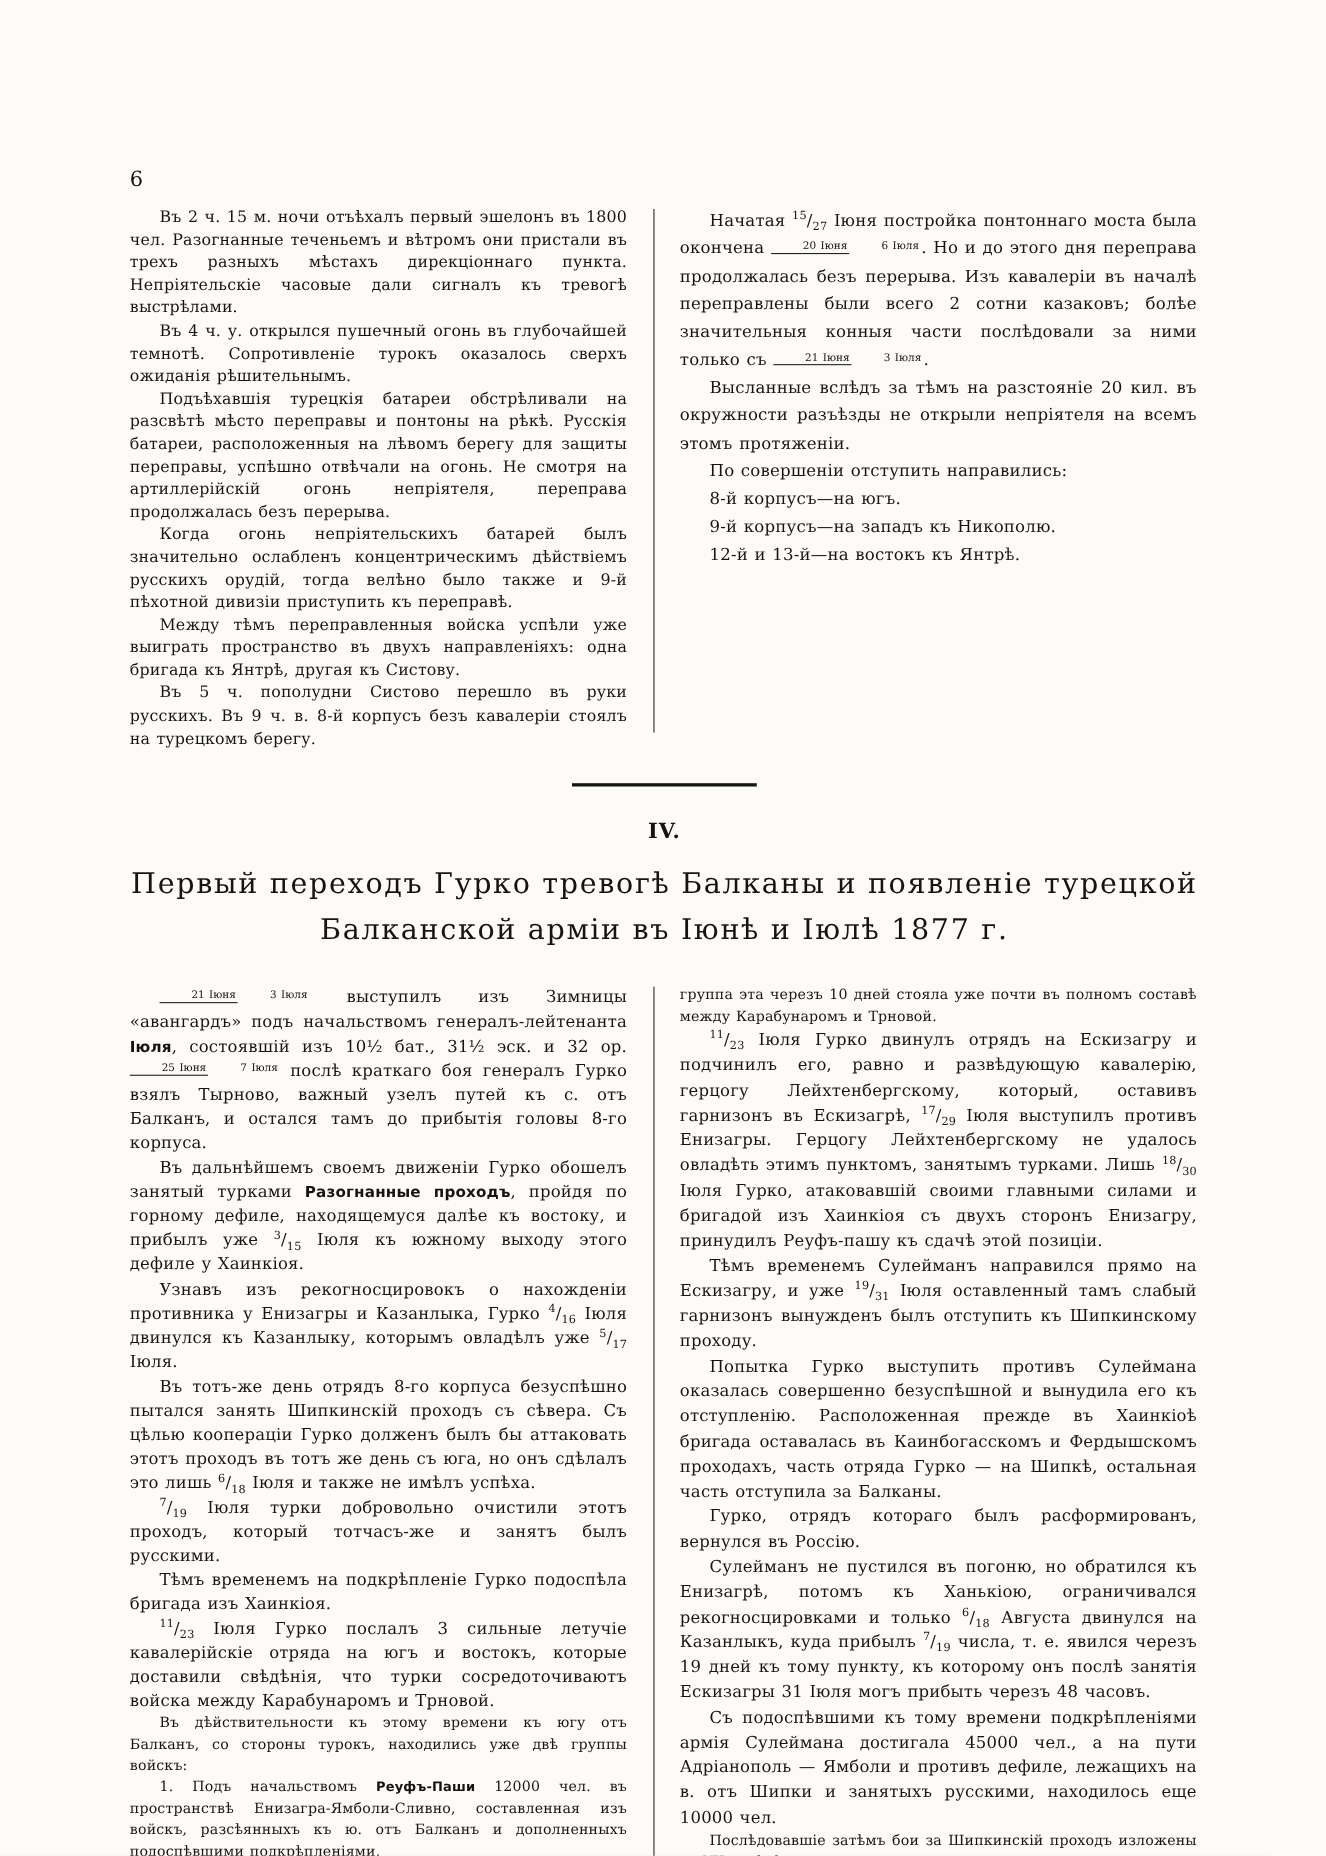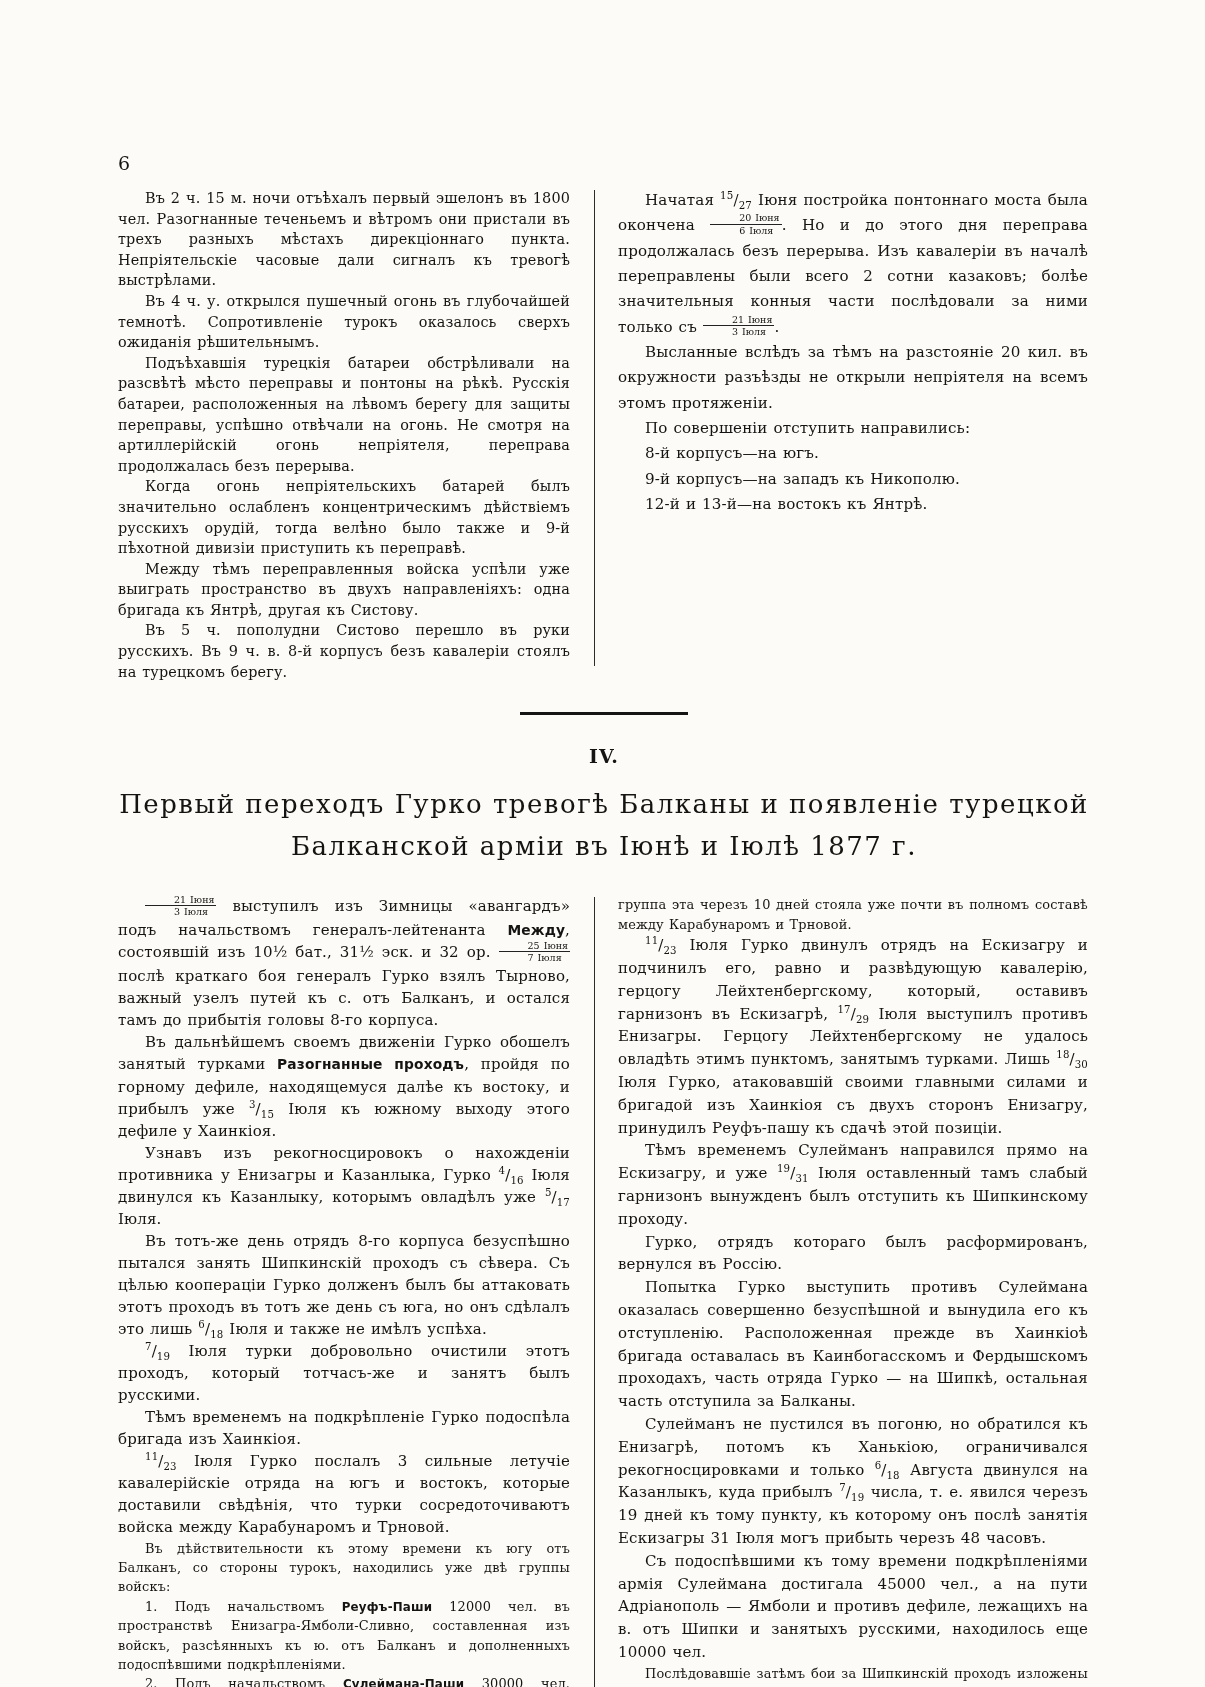--- a/index.html
+++ b/index.html
@@ -22,22 +22,22 @@
   .main-section .vrule{margin:2px 23px 10px 24px;}
   .para{margin:0;text-indent:27px;text-align:justify;
         word-spacing:1px;letter-spacing:0.15px;}
   .para.small{font-size:12.9px;line-height:1.5;}
   .para.noindent{text-indent:0;}
   .para b{font-family:"DejaVu Sans","Liberation Sans",sans-serif;
           font-size:0.92em;font-weight:bold;}
   .sf{white-space:nowrap;}
   .sf sup{font-size:0.68em;line-height:0;}
   .sf sub{font-size:0.68em;line-height:0;}
-  .fr{display:inline-flex;flex-direction:column;vertical-align:middle;
-      font-size:9.5px;line-height:1.2;text-align:left;
+  .fr{display:inline-flex;flex-direction:row;vertical-align:middle;
+      font-size:9.5px;line-height:1.2;text-align:right;
       transform:translateY(-2px);letter-spacing:0;}
   .frt{border-bottom:1px solid #222;padding:0 2px;}
   .frb{padding:0 2px;}
   .mid-rule{width:168px;height:3px;background:#141414;margin:30px auto 30px auto;}
   .chapter-number{text-align:center;font-size:19px;font-weight:bold;
                   letter-spacing:1px;margin-bottom:16px;}
   .chapter-title{text-align:center;font-size:26px;line-height:1.62;
                  letter-spacing:1.5px;margin-bottom:28px;}
 </style>
 </head>
@@ -79,41 +79,41 @@
     <div class="chapter-title">
       <div>Первый переходъ Гурко тревогѣ Балканы и появленіе турецкой</div>
       <div>Балканской арміи въ Іюнѣ и Іюлѣ 1877 г.</div>
     </div>
 
     <div class="cols main-section">
       <div class="col-l">
           <p class="para"><span class="fr">
               <span class="frt">21 Іюня</span>
               <span class="frb">3 Іюля</span>
-            </span> выступилъ изъ Зимницы «авангардъ» подъ начальствомъ генералъ-лейтенанта <b>Между</b>, состоявшій изъ 10½ бат., 31½ эск. и 32 ор. <span class="fr">
+            </span> выступилъ изъ Зимницы «авангардъ» подъ начальствомъ генералъ-лейтенанта <b>Іюля</b>, состоявшій изъ 10½ бат., 31½ эск. и 32 ор. <span class="fr">
               <span class="frt">25 Іюня</span>
               <span class="frb">7 Іюля</span>
             </span> послѣ краткаго боя генералъ Гурко взялъ Тырново, важный узелъ путей къ с. отъ Балканъ, и остался тамъ до прибытія головы 8-го корпуса.</p>
           <p class="para">Въ дальнѣйшемъ своемъ движеніи Гурко обошелъ занятый турками <b>Разогнанные проходъ</b>, пройдя по горному дефиле, находящемуся далѣе къ востоку, и прибылъ уже <span class="sf"><sup>3</sup>/<sub>15</sub></span> Іюля къ южному выходу этого дефиле у Хаинкіоя.</p>
           <p class="para">Узнавъ изъ рекогносцировокъ о нахожденіи противника у Енизагры и Казанлыка, Гурко <span class="sf"><sup>4</sup>/<sub>16</sub></span> Іюля двинулся къ Казанлыку, которымъ овладѣлъ уже <span class="sf"><sup>5</sup>/<sub>17</sub></span> Іюля.</p>
           <p class="para">Въ тотъ-же день отрядъ 8-го корпуса безуспѣшно пытался занять Шипкинскій проходъ съ сѣвера. Съ цѣлью коопераціи Гурко долженъ былъ бы аттаковать этотъ проходъ въ тотъ же день съ юга, но онъ сдѣлалъ это лишь <span class="sf"><sup>6</sup>/<sub>18</sub></span> Іюля и также не имѣлъ успѣха.</p>
           <p class="para"><span class="sf"><sup>7</sup>/<sub>19</sub></span> Іюля турки добровольно очистили этотъ проходъ, который тотчасъ-же и занятъ былъ русскими.</p>
           <p class="para">Тѣмъ временемъ на подкрѣпленіе Гурко подоспѣла бригада изъ Хаинкіоя.</p>
           <p class="para"><span class="sf"><sup>11</sup>/<sub>23</sub></span> Іюля Гурко послалъ 3 сильные летучіе кавалерійскіе отряда на югъ и востокъ, которые доставили свѣдѣнія, что турки сосредоточиваютъ войска между Карабунаромъ и Трновой.</p>
           <p class="para small">Въ дѣйствительности къ этому времени къ югу отъ Балканъ, со стороны турокъ, находились уже двѣ группы войскъ:</p>
           <p class="para small">1. Подъ начальствомъ <b>Реуфъ-Паши</b> 12000 чел. въ пространствѣ Енизагра-Ямболи-Сливно, составленная изъ войскъ, разсѣянныхъ къ ю. отъ Балканъ и дополненныхъ подоспѣвшими подкрѣпленіями.</p>
           <p class="para small">2. Подъ начальствомъ <b>Сулеймана-Паши</b> 30000 чел. Отозванная съ Черногорскаго театра войны и отплывшая отъ Антивари 4/16 Іюля</p>
         </div>
       <div class="vrule"></div>
       <div class="col-r">
           <p class="para small noindent">группа эта черезъ 10 дней стояла уже почти въ полномъ составѣ между Карабунаромъ и Трновой.</p>
           <p class="para"><span class="sf"><sup>11</sup>/<sub>23</sub></span> Іюля Гурко двинулъ отрядъ на Ескизагру и подчинилъ его, равно и развѣдующую кавалерію, герцогу Лейхтенбергскому, который, оставивъ гарнизонъ въ Ескизагрѣ, <span class="sf"><sup>17</sup>/<sub>29</sub></span> Іюля выступилъ противъ Енизагры. Герцогу Лейхтенбергскому не удалось овладѣть этимъ пунктомъ, занятымъ турками. Лишь <span class="sf"><sup>18</sup>/<sub>30</sub></span> Іюля Гурко, атаковавшій своими главными силами и бригадой изъ Хаинкіоя съ двухъ сторонъ Енизагру, принудилъ Реуфъ-пашу къ сдачѣ этой позиціи.</p>
           <p class="para">Тѣмъ временемъ Сулейманъ направился прямо на Ескизагру, и уже <span class="sf"><sup>19</sup>/<sub>31</sub></span> Іюля оставленный тамъ слабый гарнизонъ вынужденъ былъ отступить къ Шипкинскому проходу.</p>
+          <p class="para">Попытка Гурко выступить противъ Сулеймана оказалась совершенно безуспѣшной и вынудила его къ отступленію. Расположенная прежде въ Хаинкіоѣ бригада оставалась въ Каинбогасскомъ и Фердышскомъ проходахъ, часть отряда Гурко — на Шипкѣ, остальная часть отступила за Балканы.</p>
           <p class="para">Гурко, отрядъ котораго былъ расформированъ, вернулся въ Россію.</p>
-          <p class="para">Попытка Гурко выступить противъ Сулеймана оказалась совершенно безуспѣшной и вынудила его къ отступленію. Расположенная прежде въ Хаинкіоѣ бригада оставалась въ Каинбогасскомъ и Фердышскомъ проходахъ, часть отряда Гурко — на Шипкѣ, остальная часть отступила за Балканы.</p>
           <p class="para">Сулейманъ не пустился въ погоню, но обратился къ Енизагрѣ, потомъ къ Ханькіою, ограничивался рекогносцировками и только <span class="sf"><sup>6</sup>/<sub>18</sub></span> Августа двинулся на Казанлыкъ, куда прибылъ <span class="sf"><sup>7</sup>/<sub>19</sub></span> числа, т. е. явился черезъ 19 дней къ тому пункту, къ которому онъ послѣ занятія Ескизагры 31 Іюля могъ прибыть черезъ 48 часовъ.</p>
           <p class="para">Съ подоспѣвшими къ тому времени подкрѣпленіями армія Сулеймана достигала 45000 чел., а на пути Адріанополь — Ямболи и противъ дефиле, лежащихъ на в. отъ Шипки и занятыхъ русскими, находилось еще 10000 чел.</p>
           <p class="para small">Послѣдовавшіе затѣмъ бои за Шипкинскій проходъ изложены въ VII отдѣлѣ.</p>
         </div>
     </div>
 
   </div>
 </div>
 
 </body></html>

